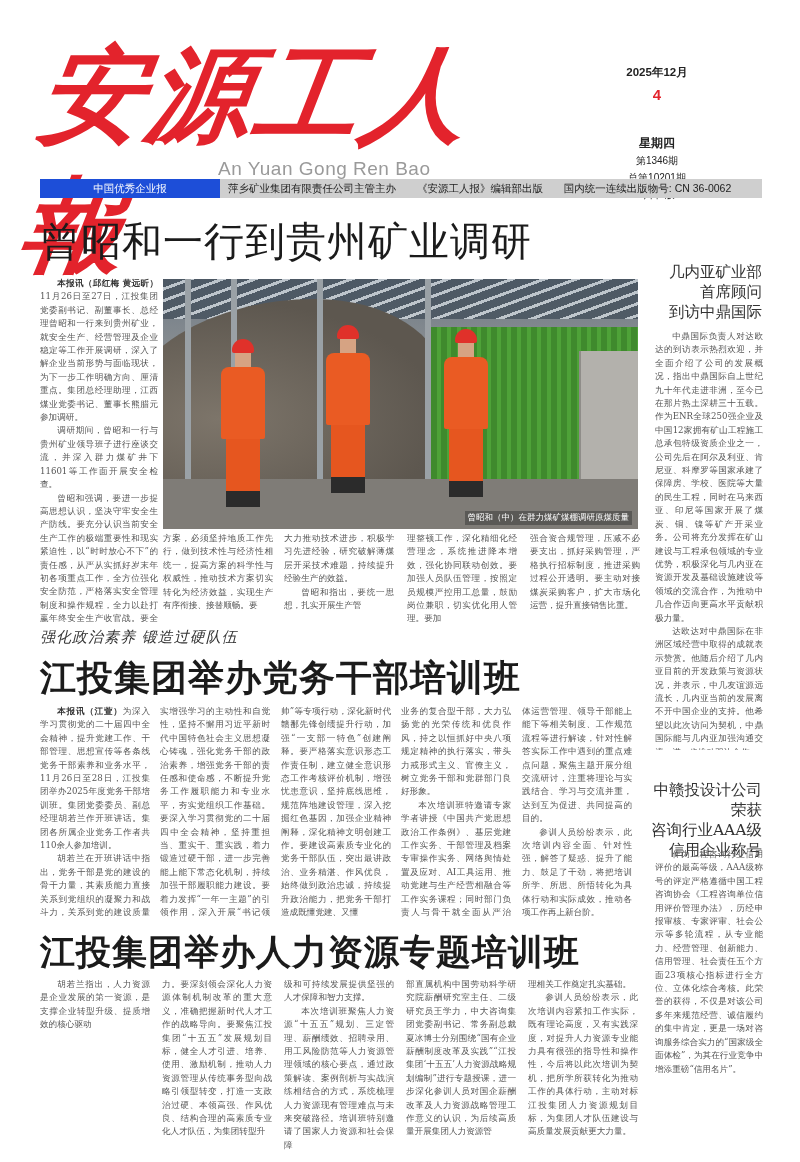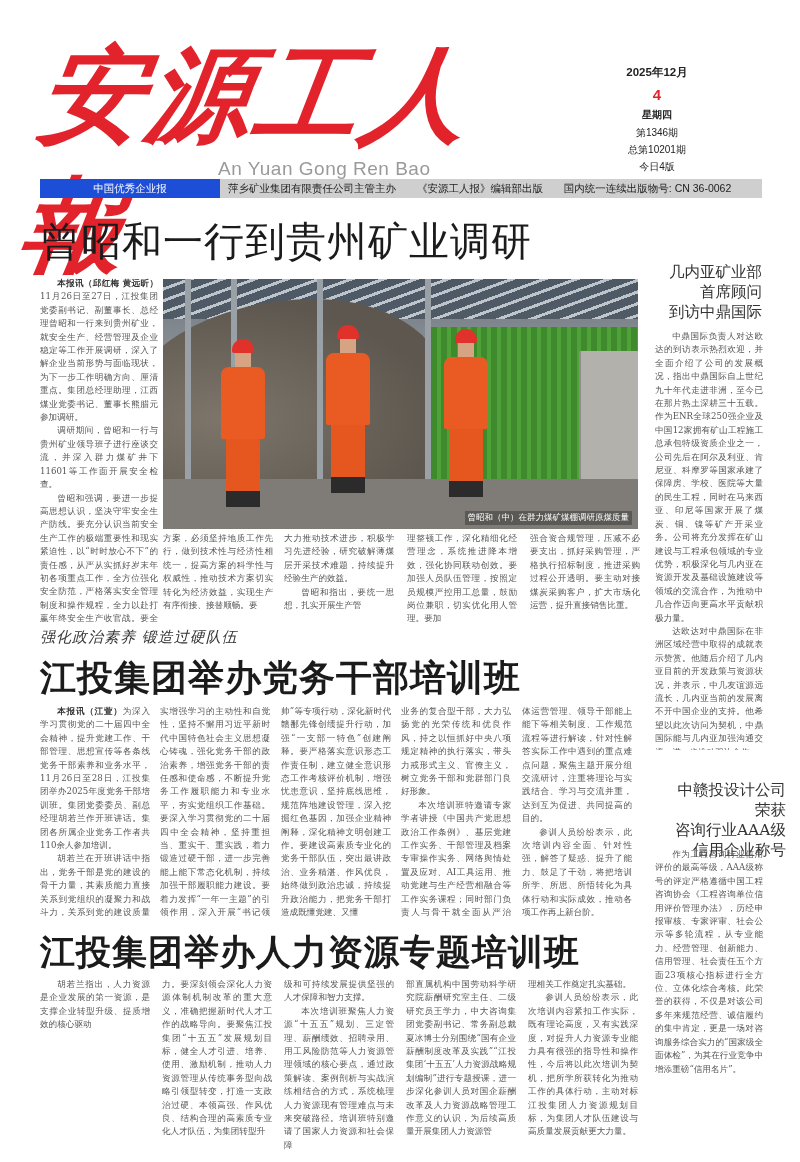--- a/index.html
+++ b/index.html
@@ -7,21 +7,21 @@
   body { position:relative; font-family:"DejaVu Serif", serif; color:#3a3a3a; }
   .abs { position:absolute; }
 
   
   .logo { left:40px; top:30px; width:520px; height:130px; font-family:"DejaVu Serif", serif; font-weight:bold; font-style:italic; color:#e3232c; font-size:104px; letter-spacing:4px; line-height:130px; transform:skewX(-8deg); }
   .logo-en { left:218px; top:158px; font-family:Liberation Sans, sans-serif; font-size:19px; color:#9a9a9a; letter-spacing:0.5px; }
   .dateblock { left:622px; top:64px; width:70px; text-align:center; font-family:"Liberation Sans", sans-serif; color:#222; }
   .dateblock .ym { font-size:11.5px; font-weight:bold; line-height:16px; }
   .dateblock .day { font-size:15px; font-weight:bold; color:#e3232c; line-height:22px; margin-top:4px; }
   .dateblock .line { font-size:10px; line-height:17px; }
-  .dateblock .wk { font-size:10px; font-weight:bold; line-height:18px; }
+  .dateblock .wk { font-size:12px; font-weight:bold; line-height:18px;margin-top:28px; }
 
   .banner { left:40px; top:179px; width:722px; height:19px; background:#cfcfcf; font-family:"Liberation Sans", sans-serif; font-size:10.5px; color:#222; }
   .banner .red { position:absolute; left:0; top:0; width:180px; height:19px; background:#1d4ed8; color:#fff; text-align:center; line-height:19px; }
   .banner .info { position:absolute; left:188px; top:0; line-height:19px; white-space:nowrap; }
   .banner .info span { margin-right:18px; }
 
   
   .h1 { left:40px; top:216px; font-family:"DejaVu Sans", sans-serif; font-weight:normal; font-size:40px; color:#1b1b1b; letter-spacing:1px; line-height:50px; }
   .h-sub { left:40px; top:628px; font-size:15px; font-style:italic; color:#333; letter-spacing:1px; }
   .h2 { left:40px; top:653px; font-size:36px; font-weight:bold; color:#1b1b1b; letter-spacing:1px; line-height:48px; }
@@ -176,20 +176,20 @@
 <div class="abs side-title" style="left:650px; top:262px; width:112px;">
   <div>几内亚矿业部</div>
   <div>首席顾问</div>
   <div>到访中鼎国际</div>
 </div>
 <div class="abs col" style="left:655px; top:330px; width:108px; height:420px;">
   <p>中鼎国际负责人对达欧达的到访表示热烈欢迎，并全面介绍了公司的发展概况，指出中鼎国际自上世纪九十年代走进非洲，至今已在那片热土深耕三十五载。作为ENR全球250强企业及中国12家拥有矿山工程施工总承包特级资质企业之一，公司先后在阿尔及利亚、肯尼亚、科摩罗等国家承建了保障房、学校、医院等大量的民生工程，同时在马来西亚、印尼等国家开展了煤炭、铜、镍等矿产开采业务。公司将充分发挥在矿山建设与工程承包领域的专业优势，积极深化与几内亚在资源开发及基础设施建设等领域的交流合作，为推动中几合作迈向更高水平贡献积极力量。</p>
   <p>达欧达对中鼎国际在非洲区域经营中取得的成就表示赞赏。他随后介绍了几内亚目前的开发政策与资源状况，并表示，中几友谊源远流长，几内亚当前的发展离不开中国企业的支持。他希望以此次访问为契机，中鼎国际能与几内亚加强沟通交流，进一步推动双边合作。</p>
 </div>
 
-<div class="abs side-title" style="left:650px; top:780px; width:112px;margin-left:24px;">
+<div class="abs side-title" style="left:650px; top:780px; width:112px;">
   <div>中赣投设计公司荣获</div>
   <div>咨询行业AAA级</div>
   <div>信用企业称号</div>
 </div>
 <div class="abs col" style="left:655px; top:848px; width:108px; height:280px;">
   <p>作为工程咨询行业信用评价的最高等级，AAA级称号的评定严格遵循中国工程咨询协会《工程咨询单位信用评价管理办法》，历经申报审核、专家评审、社会公示等多轮流程，从专业能力、经营管理、创新能力、信用管理、社会责任五个方面23项核心指标进行全方位、立体化综合考核。此荣誉的获得，不仅是对该公司多年来规范经营、诚信履约的集中肯定，更是一场对咨询服务综合实力的“国家级全面体检”，为其在行业竞争中增添重磅“信用名片”。</p>
 </div>
 
 </body></html>

